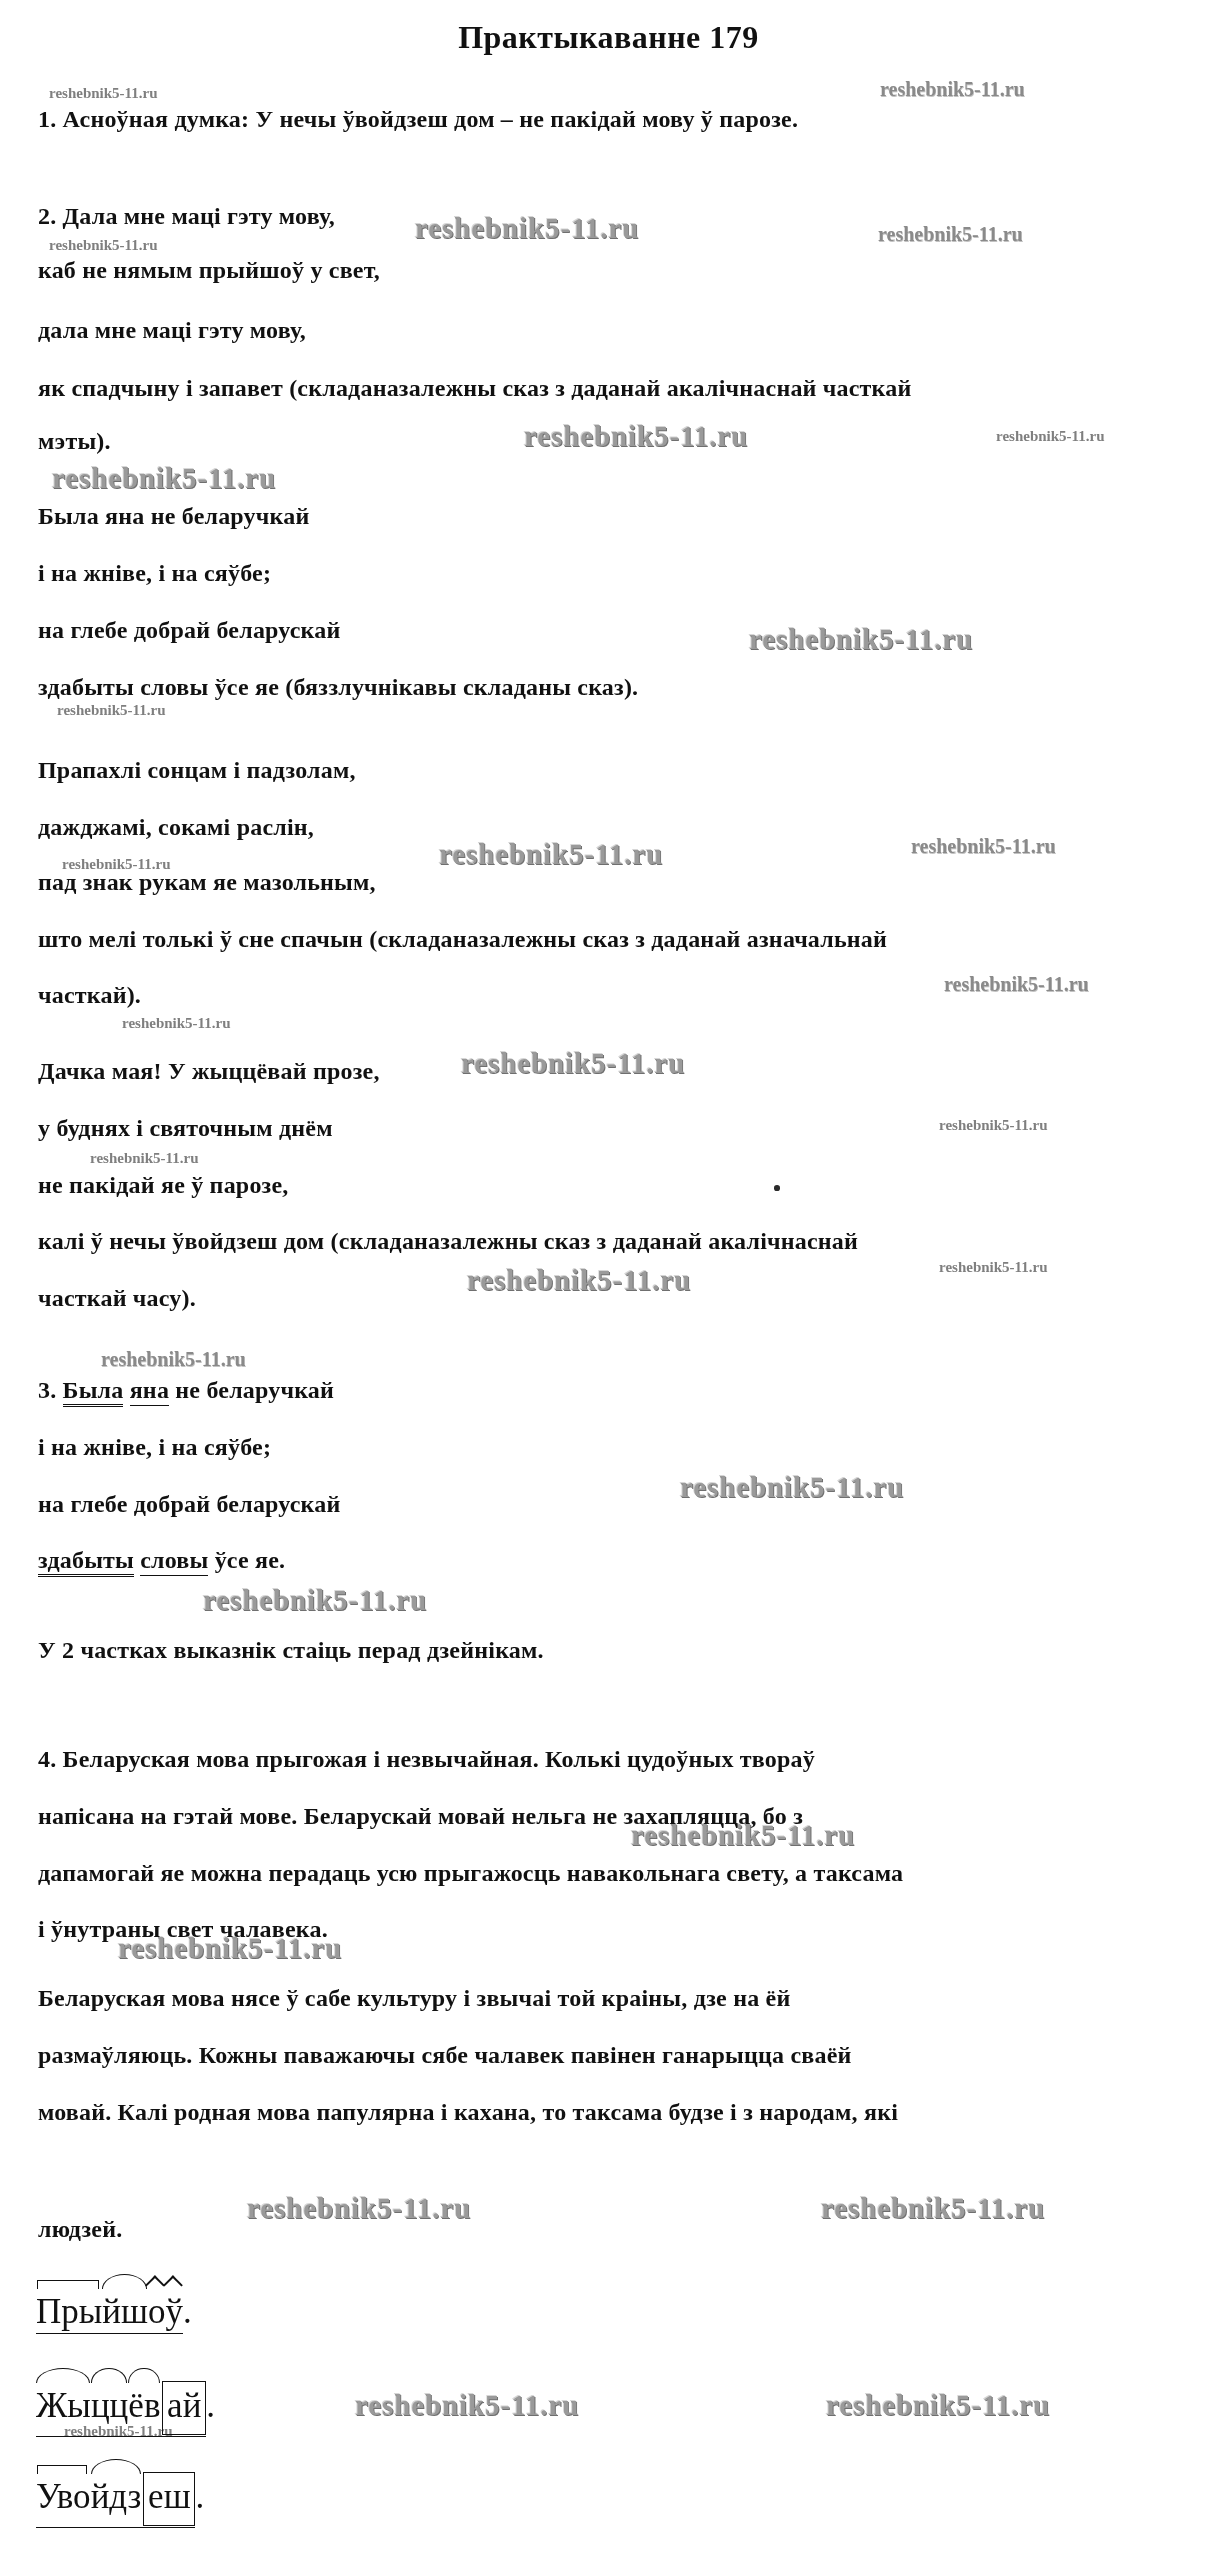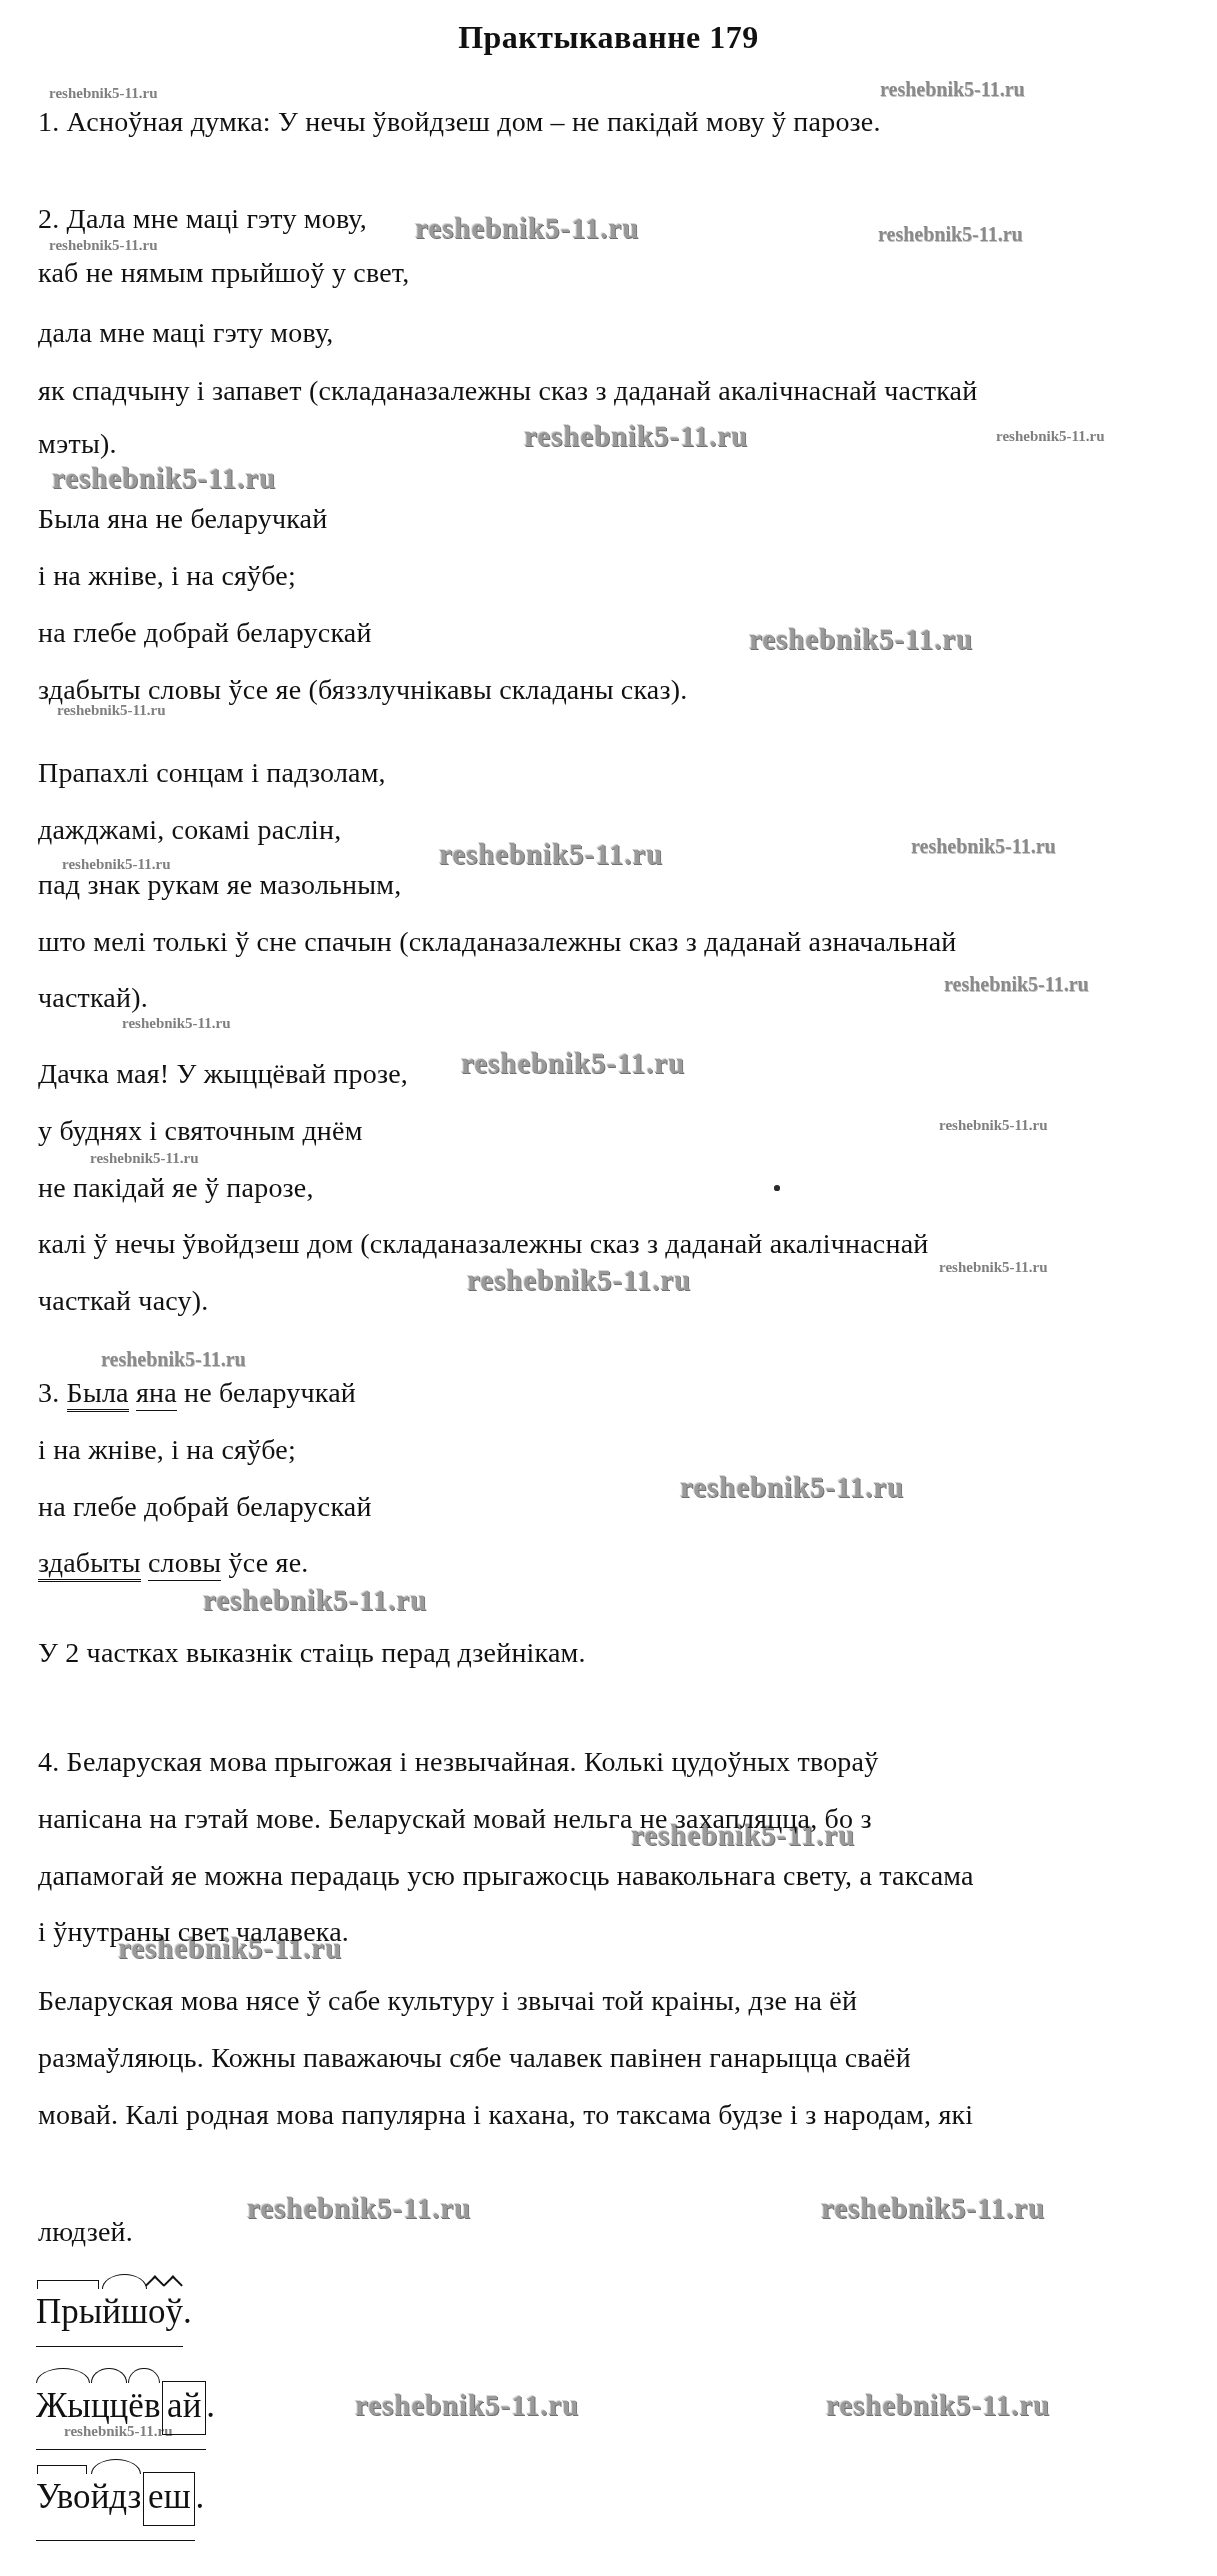--- a/index.html
+++ b/index.html
@@ -4,33 +4,33 @@
 <style>
   html,body{margin:0;padding:0;background:#ffffff;}
   .page{
     position:relative;width:1217px;height:2576px;background:#ffffff;
     font-family:"Liberation Serif","DejaVu Serif",serif;color:#111111;overflow:hidden;
   }
   .title{
     position:absolute;top:19px;left:0;width:100%;text-align:center;
     font-size:32px;font-weight:bold;letter-spacing:0.5px;white-space:nowrap;
   }
-  .tl{position:absolute;left:38px;font-size:28px;white-space:nowrap;letter-spacing:0.2px;}
+  .tl{position:absolute;left:38px;font-size:24px;white-space:nowrap;letter-spacing:0.2px;font-weight:bold;}
   
   .wm{position:absolute;font-weight:bold;white-space:nowrap;font-family:"Liberation Serif",serif;}
   .wm-s{font-size:15px;color:#7f7f7f;}
   .wm-m{font-size:20px;color:#8a8a8a;text-shadow:0.6px 0.6px 0 #c2c2c2;}
   .wm-l{font-size:29px;letter-spacing:0.9px;color:#9a9a9a;
         text-shadow:0.9px 0.9px 0 #6f6f6f,-0.9px -0.9px 0 #d6d6d6;}
   
   .dbl{border-bottom:3.8px double #111;padding-bottom:0.9px;}
   .sgl{border-bottom:1.9px solid #111;padding-bottom:1.9px;}
   
   .morph{position:absolute;left:36px;font-size:35px;white-space:nowrap;}
-  .mw{display:inline-block;border-bottom:1.9px solid #111;padding-bottom:14px;}
+  .mw{display:inline-block;border-bottom:1.9px solid #111;padding-bottom:1px;}
   .seg{position:relative;display:inline-block;}
   .seg.m-prefix::before{
     content:"";position:absolute;left:0.9px;right:3.8px;top:-12.3px;height:8.5px;
     border:1.9px solid #111;border-bottom:none;
   }
   .seg.m-root::before{
     content:"";position:absolute;left:0;right:0.9px;top:-18px;height:14px;
     border:1.9px solid #111;border-bottom:none;
     border-radius:50% 50% 0 0 / 100% 100% 0 0;
   }

